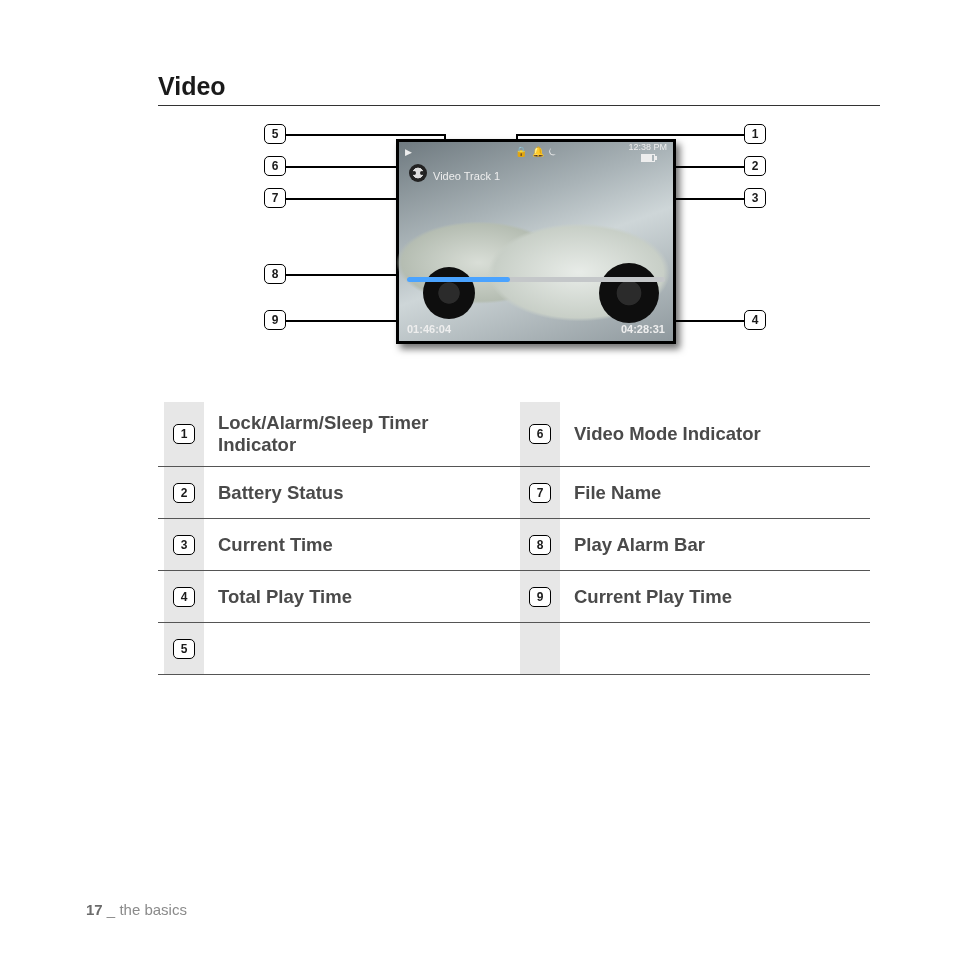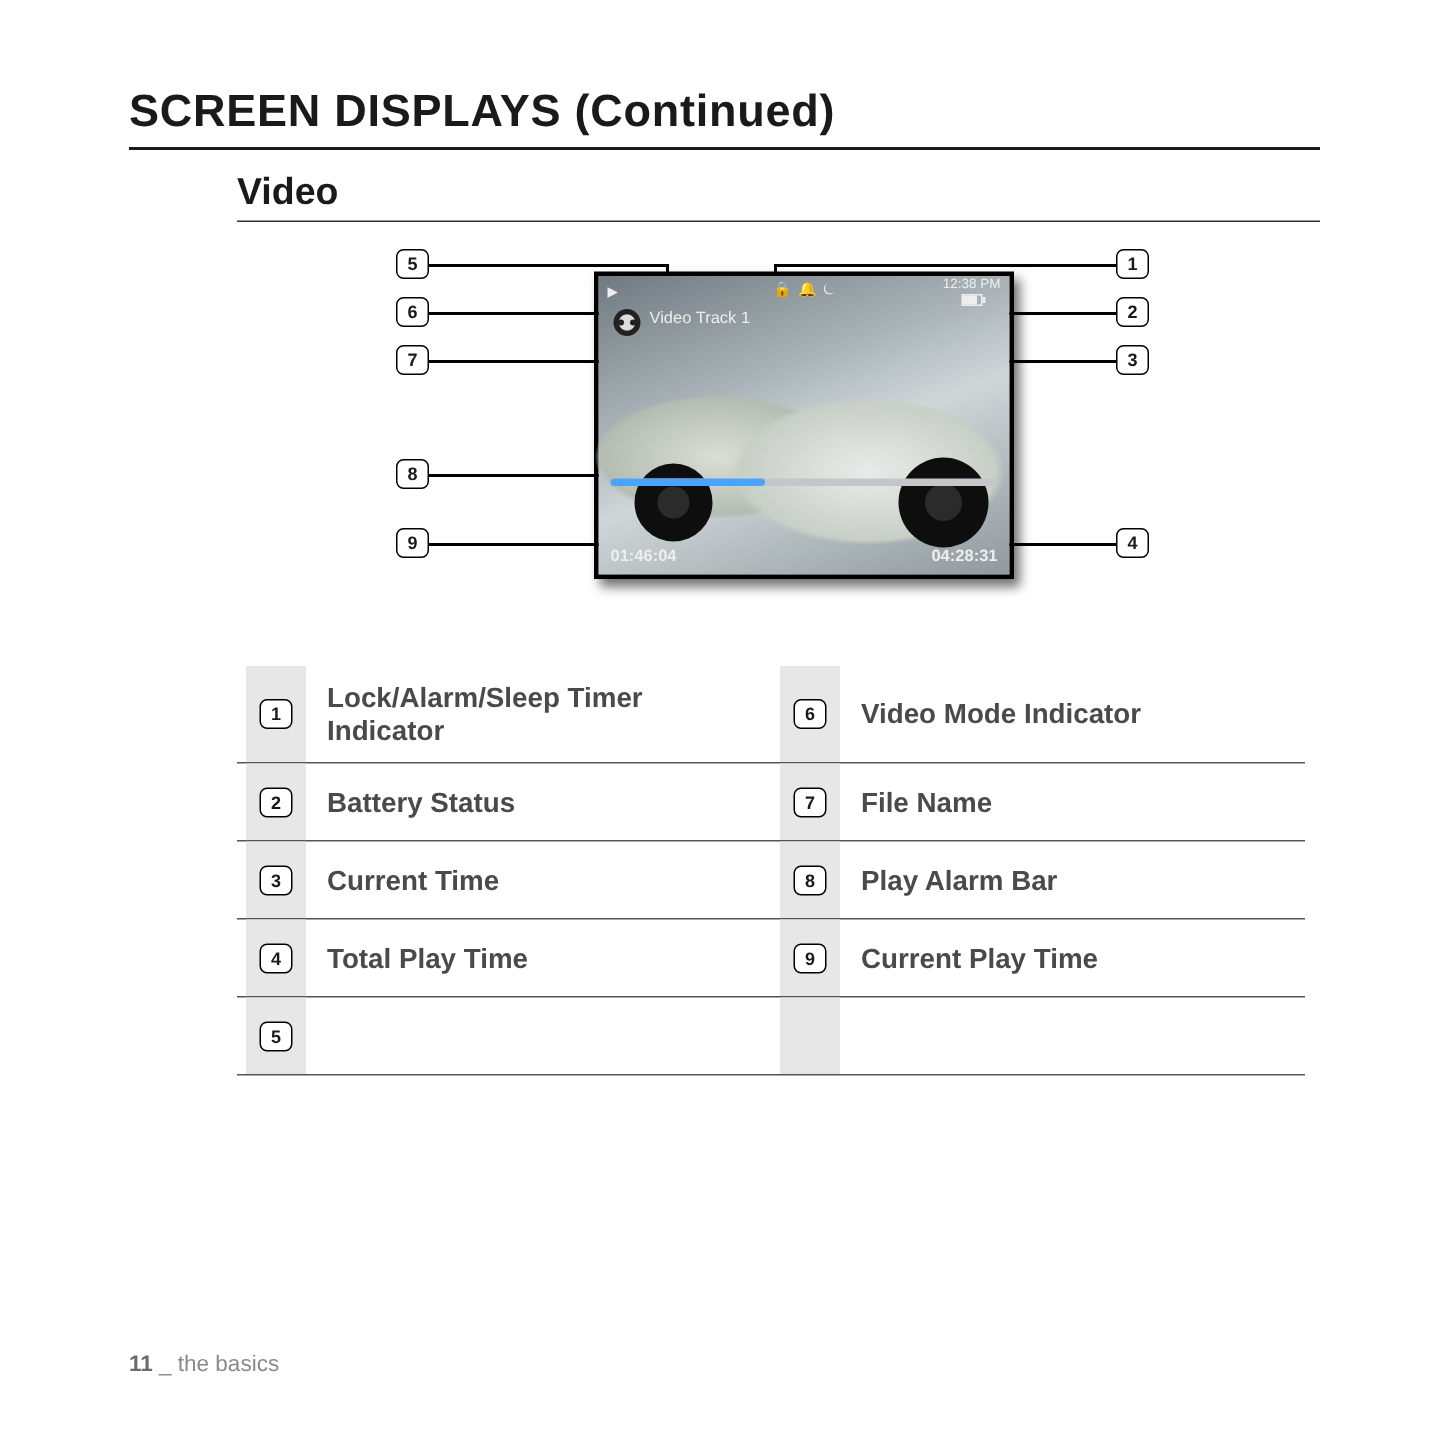--- a/index.html
+++ b/index.html
@@ -87,21 +87,21 @@
     position:relative; margin-left:2px;
   }
   .mode-icon:before,.mode-icon:after{
     content:"";position:absolute;width:4px;height:4px;border-radius:50%;background:#222;
   }
   .mode-icon:before{left:3px;top:7px;}
   .mode-icon:after{right:3px;top:7px;}
 
   .filename-row{
     position:absolute; left:0; right:0; top:22px; height:18px;
-    display:flex; align-items:flex-start; gap:6px; padding-left:8px;
+    display:flex; align-items:flex-end; gap:6px; padding-left:8px;
     font-size:11px; color:#eee;
   }
 
   .playbar{
     position:absolute; left:8px; right:8px; top:135px; height:5px;
     background:#c4c7c9; border-radius:3px;
   }
   .playbar-fill{height:100%;width:40%;background:#4aa3ff;border-radius:3px;}
 
   .times{
@@ -159,21 +159,20 @@
   }
   .footer b{ color:#6b6b6b; font-weight:bold; }
 
   .ic{display:inline-block;line-height:1;}
 </style>
 </head>
 <body>
 
 <div class="page">
 
-  <div class="page-title">SCREEN DISPLAYS (Continued)</div>
   <div class="section-title">Video</div>
 
   <div class="diagram-wrap">
 
     <div class="callout" style="left:178px;top:0px">5</div>
     <div class="callout" style="left:178px;top:32px">6</div>
     <div class="callout" style="left:178px;top:64px">7</div>
     <div class="callout" style="left:178px;top:140px">8</div>
     <div class="callout" style="left:178px;top:186px">9</div>
 
@@ -292,14 +291,14 @@
       </div>
     <div class="lcell" style="border-bottom:1px solid #555">
         <div class="lnum-wrap"></div>
         <div class="llabel">&nbsp;</div>
       </div>
   </div>
 
 </div>
 
 <div class="footer">
-  <b>11</b><span> _ </span><span>the basics</span>
+  <b>17</b><span> _ </span><span>the basics</span>
 </div>
 
 </body></html>

